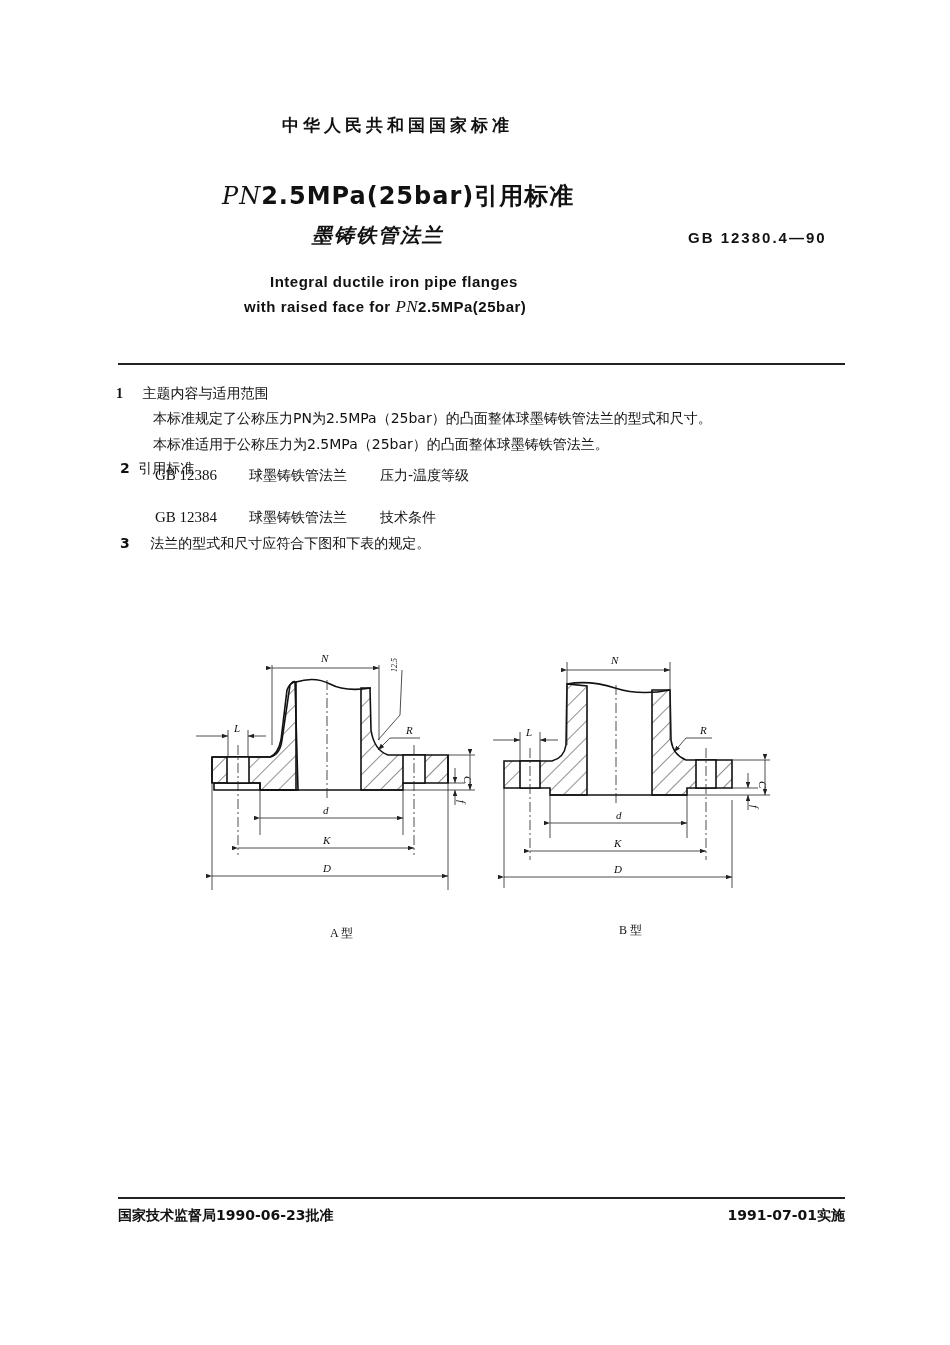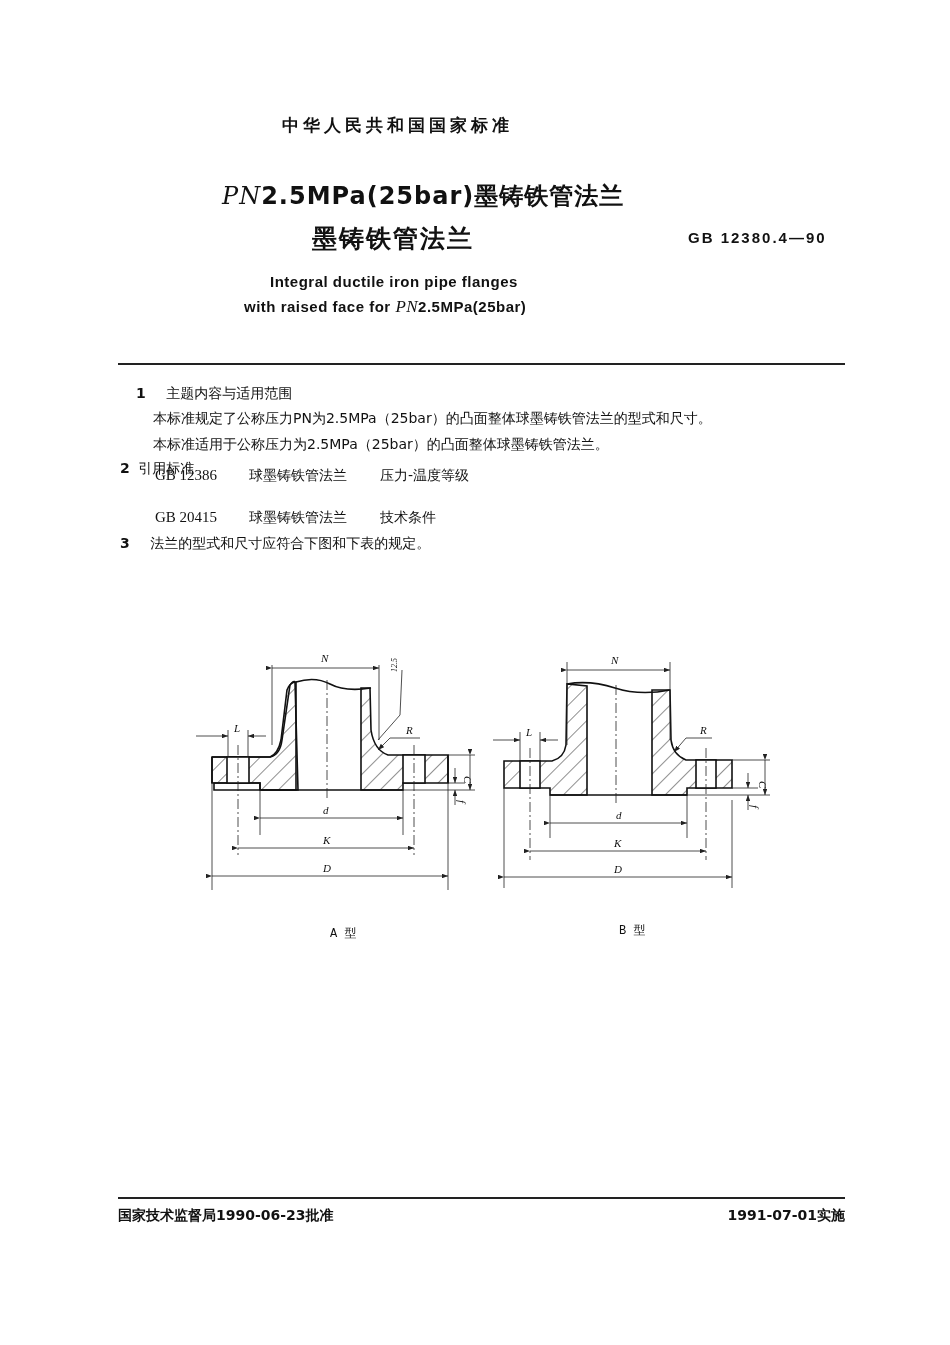--- a/index.html
+++ b/index.html
@@ -1,67 +1,67 @@
 <!DOCTYPE html>
 <html><head>
 <meta charset="utf-8">
 <style>
   html, body { margin: 0; padding: 0; background: #ffffff; }
   body { width: 950px; height: 1345px; position: relative; overflow: hidden; color: #111; font-family: "DejaVu Sans", sans-serif; }
   .abs { position: absolute; }
   .header-std { left: 282px; top: 114px; font-size: 17px; font-weight: bold; letter-spacing: 4px; }
   .title1 { left: 222px; top: 180px; font-size: 24px; font-weight: bold; letter-spacing: 1px; }
   .title1 .it { font-family: "DejaVu Serif", serif; font-style: italic; font-weight: normal; }
-  .title2 { left: 312px; top: 222px; font-size: 25px; font-weight: bold; letter-spacing: 2px; }
+  .title2 { left: 312px; top: 222px; font-size: 20px; font-weight: bold; letter-spacing: 2px; font-style: italic; }
   .code { left: 688px; top: 229px; font-size: 15px; font-weight: bold; letter-spacing: 2px; font-family: "Liberation Sans", sans-serif; }
   .en1 { left: 270px; top: 273px; font-size: 15px; font-weight: bold; font-family: "Liberation Sans Narrow", "Liberation Sans", sans-serif; letter-spacing: 0.5px; }
   .en2 { left: 244px; top: 297px; font-size: 15px; font-weight: bold; font-family: "Liberation Sans", sans-serif; letter-spacing: 0.5px; }
   .en2 .it { font-family: "Liberation Serif", serif; font-style: italic; font-weight: normal; font-size: 17px; }
   .rule-top { left: 118px; top: 363px; width: 727px; height: 2px; background: #222; }
   .body-text { font-size: 14px; font-family: "DejaVu Sans", sans-serif; }
   .sec-num { font-weight: bold; font-size: 14px; }
   .ref { font-family: "Liberation Serif", serif; font-size: 15px; }
-  .caption { font-size: 12px; font-family: Liberation Mono, monospace; }
+  .caption { font-size: 12px; font-family: Liberation Serif, serif; }
   .rule-bottom { left: 118px; top: 1197px; width: 727px; height: 2px; background: #222; }
   .footer { font-size: 14px; font-weight: bold; top: 1207px; }
 </style>
 </head>
 <body>
 
 <div class="abs header-std">中华人民共和国国家标准</div>
 
 <div class="abs title1">
-  <span class="it">PN</span><span>2.5MPa(25bar)墨铸铁管法兰</span>
+  <span class="it">PN</span><span>2.5MPa(25bar)引用标准</span>
 </div>
 <div class="abs title2">墨铸铁管法兰</div>
 <div class="abs code">GB 12380.4—90</div>
 
 <div class="abs en1">Integral ductile iron pipe flanges</div>
 <div class="abs en2">
   <span>with raised face for </span><span class="it">PN</span><span>2.5MPa(25bar)</span>
 </div>
 
 <div class="abs rule-top"></div>
 
-<div class="abs body-text" style="left:136px; top:385px;">
+<div class="abs body-text" style="left:116px; top:385px;font-family:Liberation Serif, serif;">
   <span class="sec-num">1</span>
   <span style="margin-left:16px;">主题内容与适用范围</span>
 </div>
 <div class="abs body-text" style="left:153px; top:410px;text-align:center;">本标准规定了公称压力PN为2.5MPa（25bar）的凸面整体球墨铸铁管法兰的型式和尺寸。</div>
 <div class="abs body-text" style="left:153px; top:436px;">本标准适用于公称压力为2.5MPa（25bar）的凸面整体球墨铸铁管法兰。</div>
 
 <div class="abs body-text" style="left:120px; top:460px;">
   <span class="sec-num">2</span>
   <span style="margin-left:4px;">引用标准</span>
 </div>
 <div class="abs body-text" style="left:155px; top:467px;">
   <span class="ref" style="display:inline-block; width:94px;">GB 12386</span><span style="display:inline-block; width:131px;">球墨铸铁管法兰</span><span>压力-温度等级</span>
 </div>
 <div class="abs body-text" style="left:155px; top:509px;">
-  <span class="ref" style="display:inline-block; width:94px;">GB 20415</span><span style="display:inline-block; width:131px;">球墨铸铁管法兰</span><span>技术条件</span>
+  <span class="ref" style="display:inline-block; width:94px;">GB 12384</span><span style="display:inline-block; width:131px;">球墨铸铁管法兰</span><span>技术条件</span>
 </div>
 
 <div class="abs body-text" style="left:120px; top:535px;">
   <span class="sec-num">3</span>
   <span style="margin-left:16px;">法兰的型式和尺寸应符合下图和下表的规定。</span>
 </div>
 
 <svg class="abs" style="left:190px; top:640px;" width="300" height="260" viewBox="0 0 300 260">
   <defs>
     <pattern id="hatchA" patternUnits="userSpaceOnUse" width="12" height="12" patternTransform="rotate(45)">

